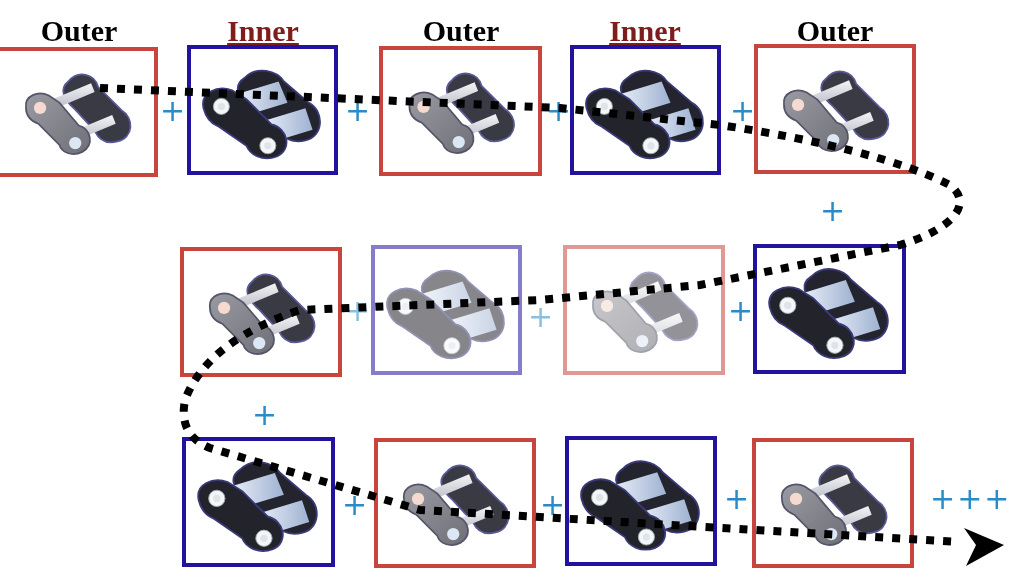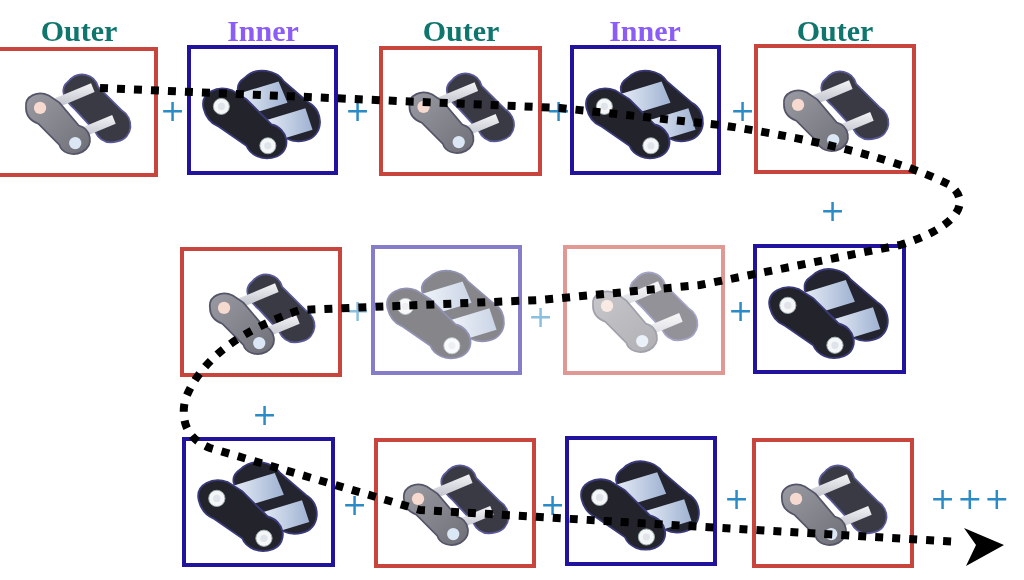--- a/index.html
+++ b/index.html
@@ -1,19 +1,19 @@
 <!DOCTYPE html>
 <html><head>
 <meta charset="utf-8">
 <style>
   html,body{margin:0;padding:0;background:#ffffff;}
   body{width:1024px;height:580px;position:relative;overflow:hidden;font-family:"Liberation Serif",serif;}
   .label{position:absolute;font-weight:bold;font-size:30px;line-height:30px;text-align:center;}
-  .label.outer{color:#0f766e;}
-  .label.inner{color:#8b5cf6;}
+  .label.outer{color:#000000;}
+  .label.inner{color:#7f1d1d;text-decoration:underline;}
   .box{position:absolute;box-sizing:border-box;background:transparent;}
   .box.outer{border:4px solid #c8453d;}
   .box.inner{border:4px solid #22139e;}
   .box svg{position:absolute;left:0;top:0;width:100%;height:100%;}
   .plus{position:absolute;color:#2b8bc6;font-family:"DejaVu Sans",sans-serif;font-size:30px;line-height:30px;font-weight:normal;}
   .faded{opacity:0.55;}
   #path{position:absolute;left:0;top:0;width:1024px;height:580px;pointer-events:none;}
 </style>
 </head>
 <body>

